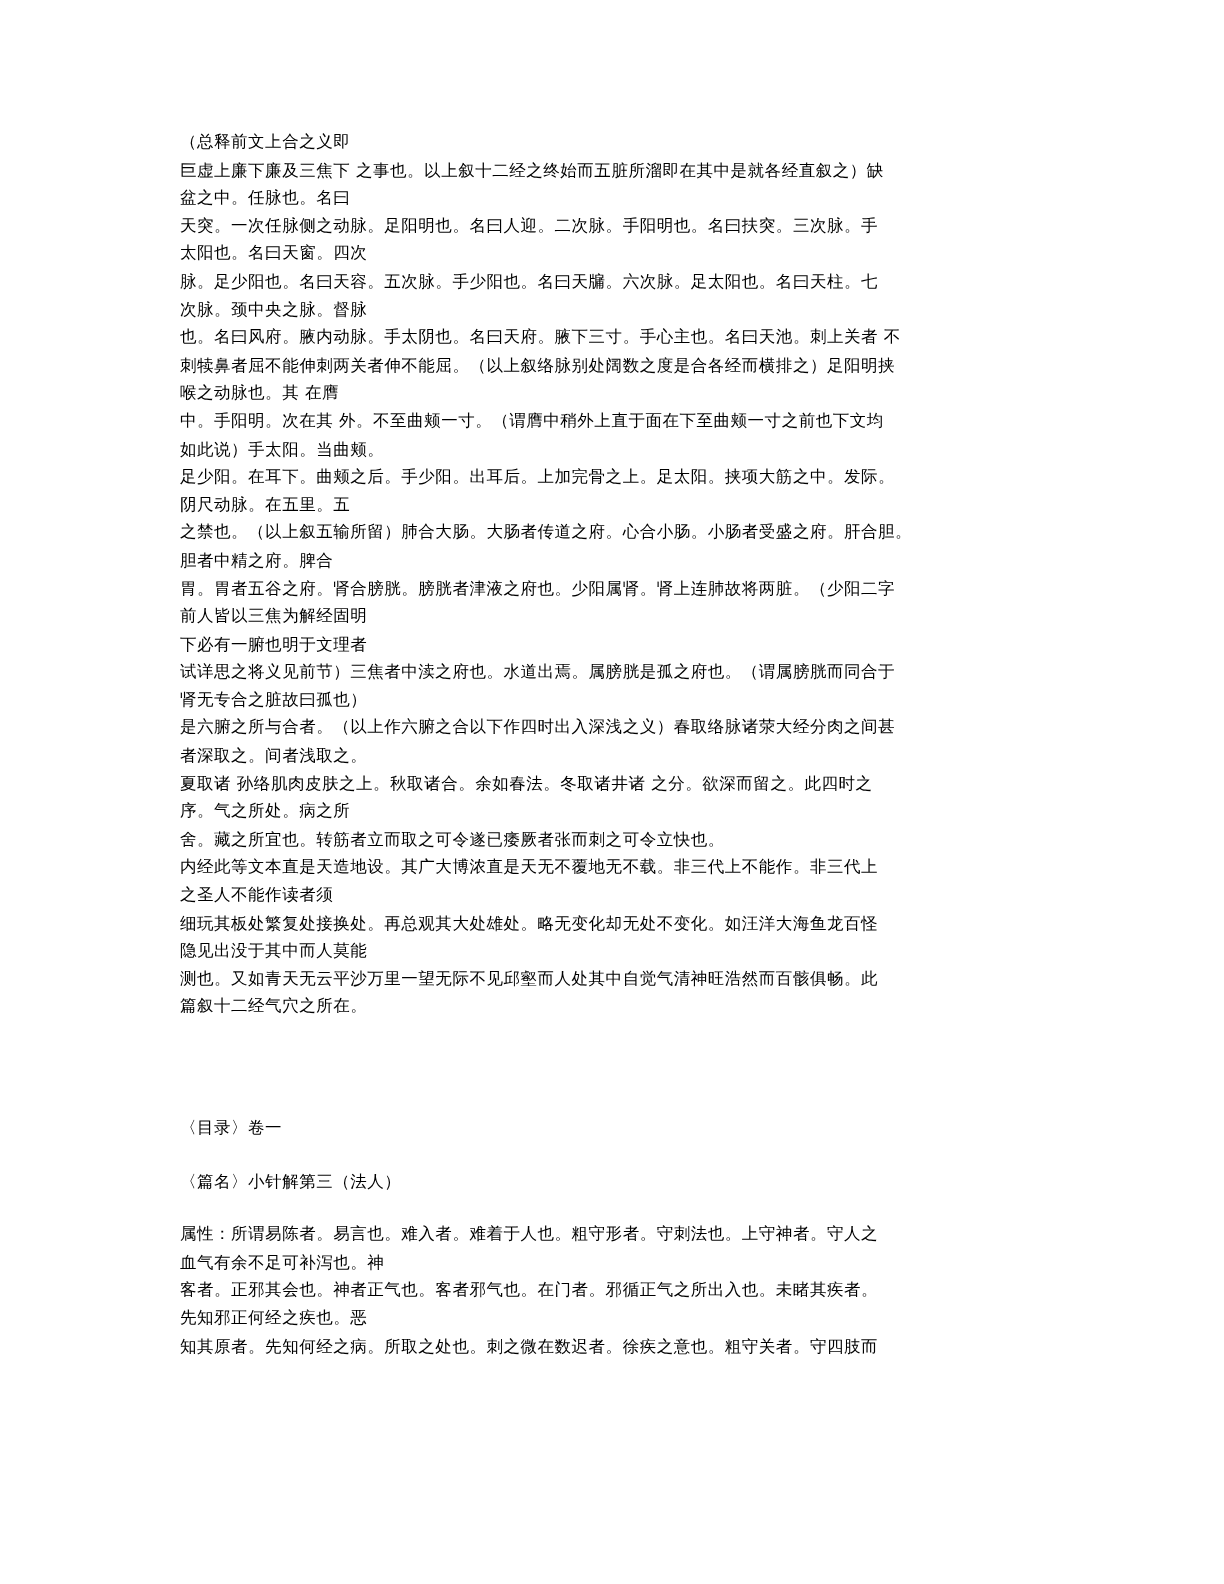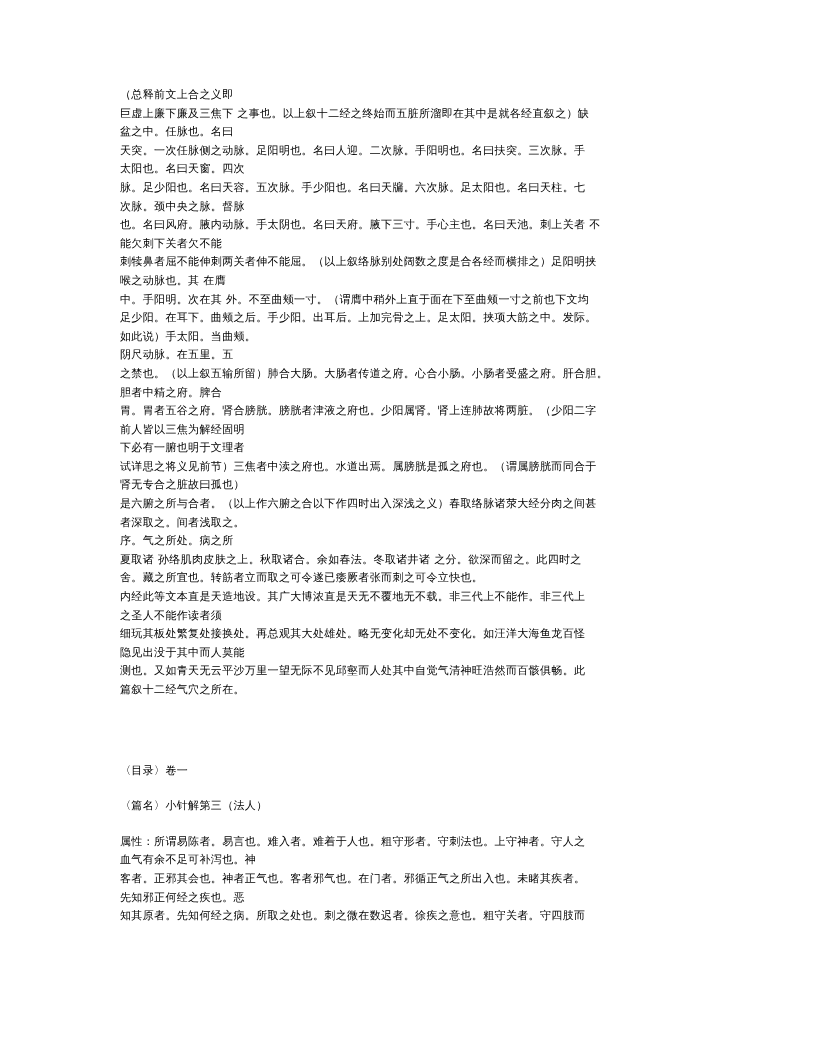--- a/index.html
+++ b/index.html
@@ -46,38 +46,37 @@
 
   <div class="para">
     <span class="line">（总释前文上合之义即</span>
     <span class="line">巨虚上廉下廉及三焦下 之事也。以上叙十二经之终始而五脏所溜即在其中是就各经直叙之）缺</span>
     <span class="line">盆之中。任脉也。名曰</span>
     <span class="line">天突。一次任脉侧之动脉。足阳明也。名曰人迎。二次脉。手阳明也。名曰扶突。三次脉。手</span>
     <span class="line">太阳也。名曰天窗。四次</span>
     <span class="line">脉。足少阳也。名曰天容。五次脉。手少阳也。名曰天牖。六次脉。足太阳也。名曰天柱。七</span>
     <span class="line">次脉。颈中央之脉。督脉</span>
     <span class="line">也。名曰风府。腋内动脉。手太阴也。名曰天府。腋下三寸。手心主也。名曰天池。刺上关者 不</span>
-    <span class="line">能欠刺下关者欠不能</span>
     <span class="line">刺犊鼻者屈不能伸刺两关者伸不能屈。（以上叙络脉别处阔数之度是合各经而横排之）足阳明挟</span>
     <span class="line">喉之动脉也。其 在膺</span>
     <span class="line">中。手阳明。次在其 外。不至曲颊一寸。（谓膺中稍外上直于面在下至曲颊一寸之前也下文均</span>
+    <span class="line">如此说）手太阳。当曲颊。</span>
     <span class="line">足少阳。在耳下。曲颊之后。手少阳。出耳后。上加完骨之上。足太阳。挟项大筋之中。发际。</span>
-    <span class="line">如此说）手太阳。当曲颊。</span>
     <span class="line">阴尺动脉。在五里。五</span>
     <span class="line">之禁也。（以上叙五输所留）肺合大肠。大肠者传道之府。心合小肠。小肠者受盛之府。肝合胆。</span>
     <span class="line">胆者中精之府。脾合</span>
     <span class="line">胃。胃者五谷之府。肾合膀胱。膀胱者津液之府也。少阳属肾。肾上连肺故将两脏。（少阳二字</span>
     <span class="line">前人皆以三焦为解经固明</span>
     <span class="line">下必有一腑也明于文理者</span>
     <span class="line">试详思之将义见前节）三焦者中渎之府也。水道出焉。属膀胱是孤之府也。（谓属膀胱而同合于</span>
     <span class="line">肾无专合之脏故曰孤也）</span>
     <span class="line">是六腑之所与合者。（以上作六腑之合以下作四时出入深浅之义）春取络脉诸荥大经分肉之间甚</span>
     <span class="line">者深取之。间者浅取之。</span>
+    <span class="line">夏取诸 孙络肌肉皮肤之上。秋取诸合。余如春法。冬取诸井诸 之分。欲深而留之。此四时之</span>
     <span class="line">序。气之所处。病之所</span>
-    <span class="line">夏取诸 孙络肌肉皮肤之上。秋取诸合。余如春法。冬取诸井诸 之分。欲深而留之。此四时之</span>
     <span class="line">舍。藏之所宜也。转筋者立而取之可令遂已痿厥者张而刺之可令立快也。</span>
     <span class="line">内经此等文本直是天造地设。其广大博浓直是天无不覆地无不载。非三代上不能作。非三代上</span>
     <span class="line">之圣人不能作读者须</span>
     <span class="line">细玩其板处繁复处接换处。再总观其大处雄处。略无变化却无处不变化。如汪洋大海鱼龙百怪</span>
     <span class="line">隐见出没于其中而人莫能</span>
     <span class="line">测也。又如青天无云平沙万里一望无际不见邱壑而人处其中自觉气清神旺浩然而百骸俱畅。此</span>
     <span class="line">篇叙十二经气穴之所在。</span>
   </div>
 
   <div class="gap-large"></div>

